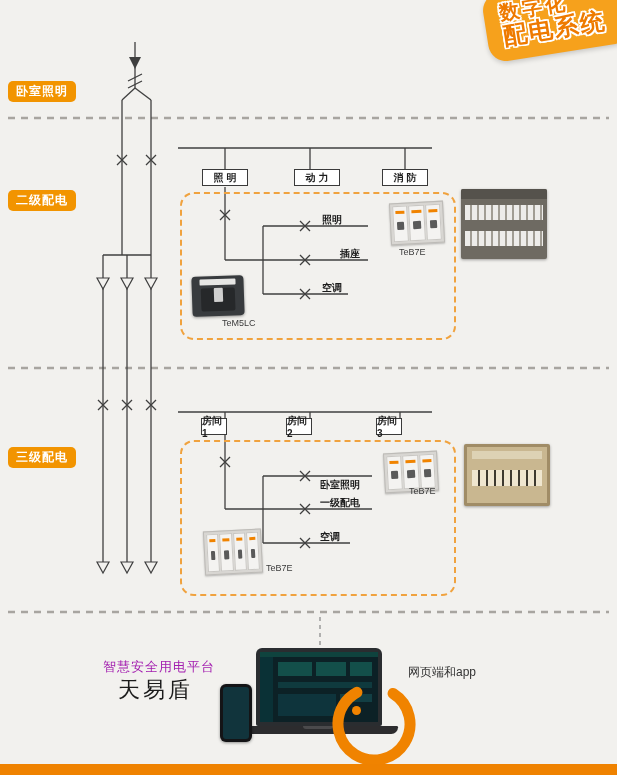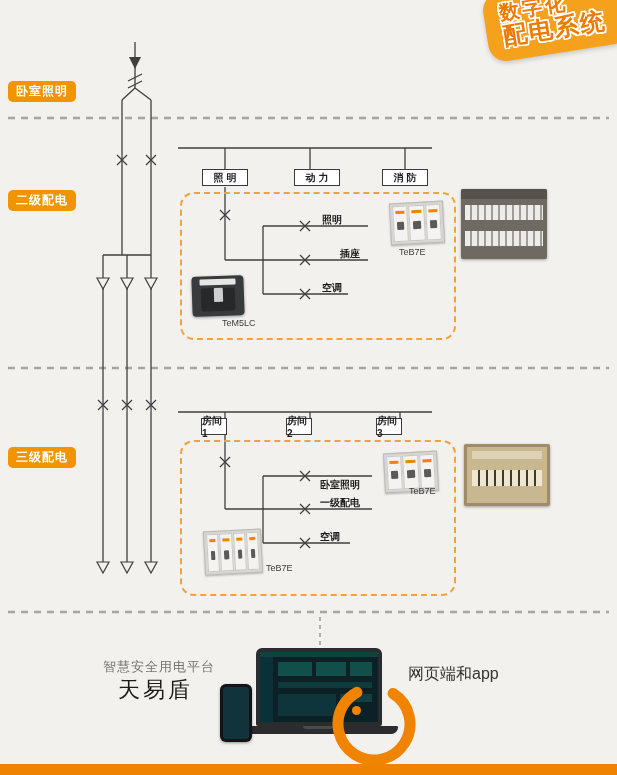--- a/index.html
+++ b/index.html
@@ -45,23 +45,23 @@
   .photo1 { left:461px; top:189px; width:86px; height:70px; background:#6e6a62; }
   .photo1 .ptop { position:absolute; left:0; right:0; top:0; height:10px; background:#55524c; }
   .brk-row { position:absolute; left:4px; right:4px; height:15px;
              background:repeating-linear-gradient(90deg,#edecea 0px,#edecea 5px,#a19d94 5px,#a19d94 7px); }
   .photo2 { left:464px; top:444px; width:86px; height:62px; background:#a08c66; }
   .photo2 .pframe { position:absolute; left:3px; right:3px; top:3px; bottom:3px; background:#c9b790; }
   .photo2 .plabelstrip { position:absolute; left:8px; right:8px; top:7px; height:8px; background:#ddd2b4; }
   .photo2 .brk-row2 { position:absolute; left:8px; right:8px; top:26px; height:16px;
              background:repeating-linear-gradient(90deg,#efe6cf 0px,#efe6cf 6px,#3e3a30 6px,#3e3a30 8px); }
 
-  .platform-sub { position:absolute; left:103px; top:658px; font-size:13px; color:#737373; letter-spacing:1px; }
+  .platform-sub { position:absolute; left:103px; top:658px; font-size:13px; color:#a21caf; letter-spacing:1px; }
   .platform-title { position:absolute; left:118px; top:675px; font-size:22px; font-weight:normal; color:#1b1b1b; letter-spacing:3px; }
-  .note-line { position:absolute; font-size:16px; color:#333; }
+  .note-line { position:absolute; font-size:12px; color:#333; }
 
   .lap-screen { position:absolute; left:256px; top:648px; width:126px; height:78px; background:#2a2d30;
                 border-radius:6px 6px 2px 2px; padding:4px; }
   .lap-inner { position:relative; width:100%; height:100%; background:#0c2126; overflow:hidden; }
   .dash-topbar { position:absolute; left:0; right:0; top:0; height:5px; background:#0f433e; }
   .dash-side { position:absolute; left:0; top:5px; bottom:0; width:13px; background:#0a3136; }
   .dw { position:absolute; }
   .lap-base { position:absolute; left:238px; top:726px; width:160px; height:8px; background:#2c2c2e;
               border-radius:2px 2px 10px 10px; }
   .base-notch { position:absolute; left:50%; margin-left:-15px; top:0; width:30px; height:3px; background:#4a4a4c; border-radius:0 0 3px 3px; }

